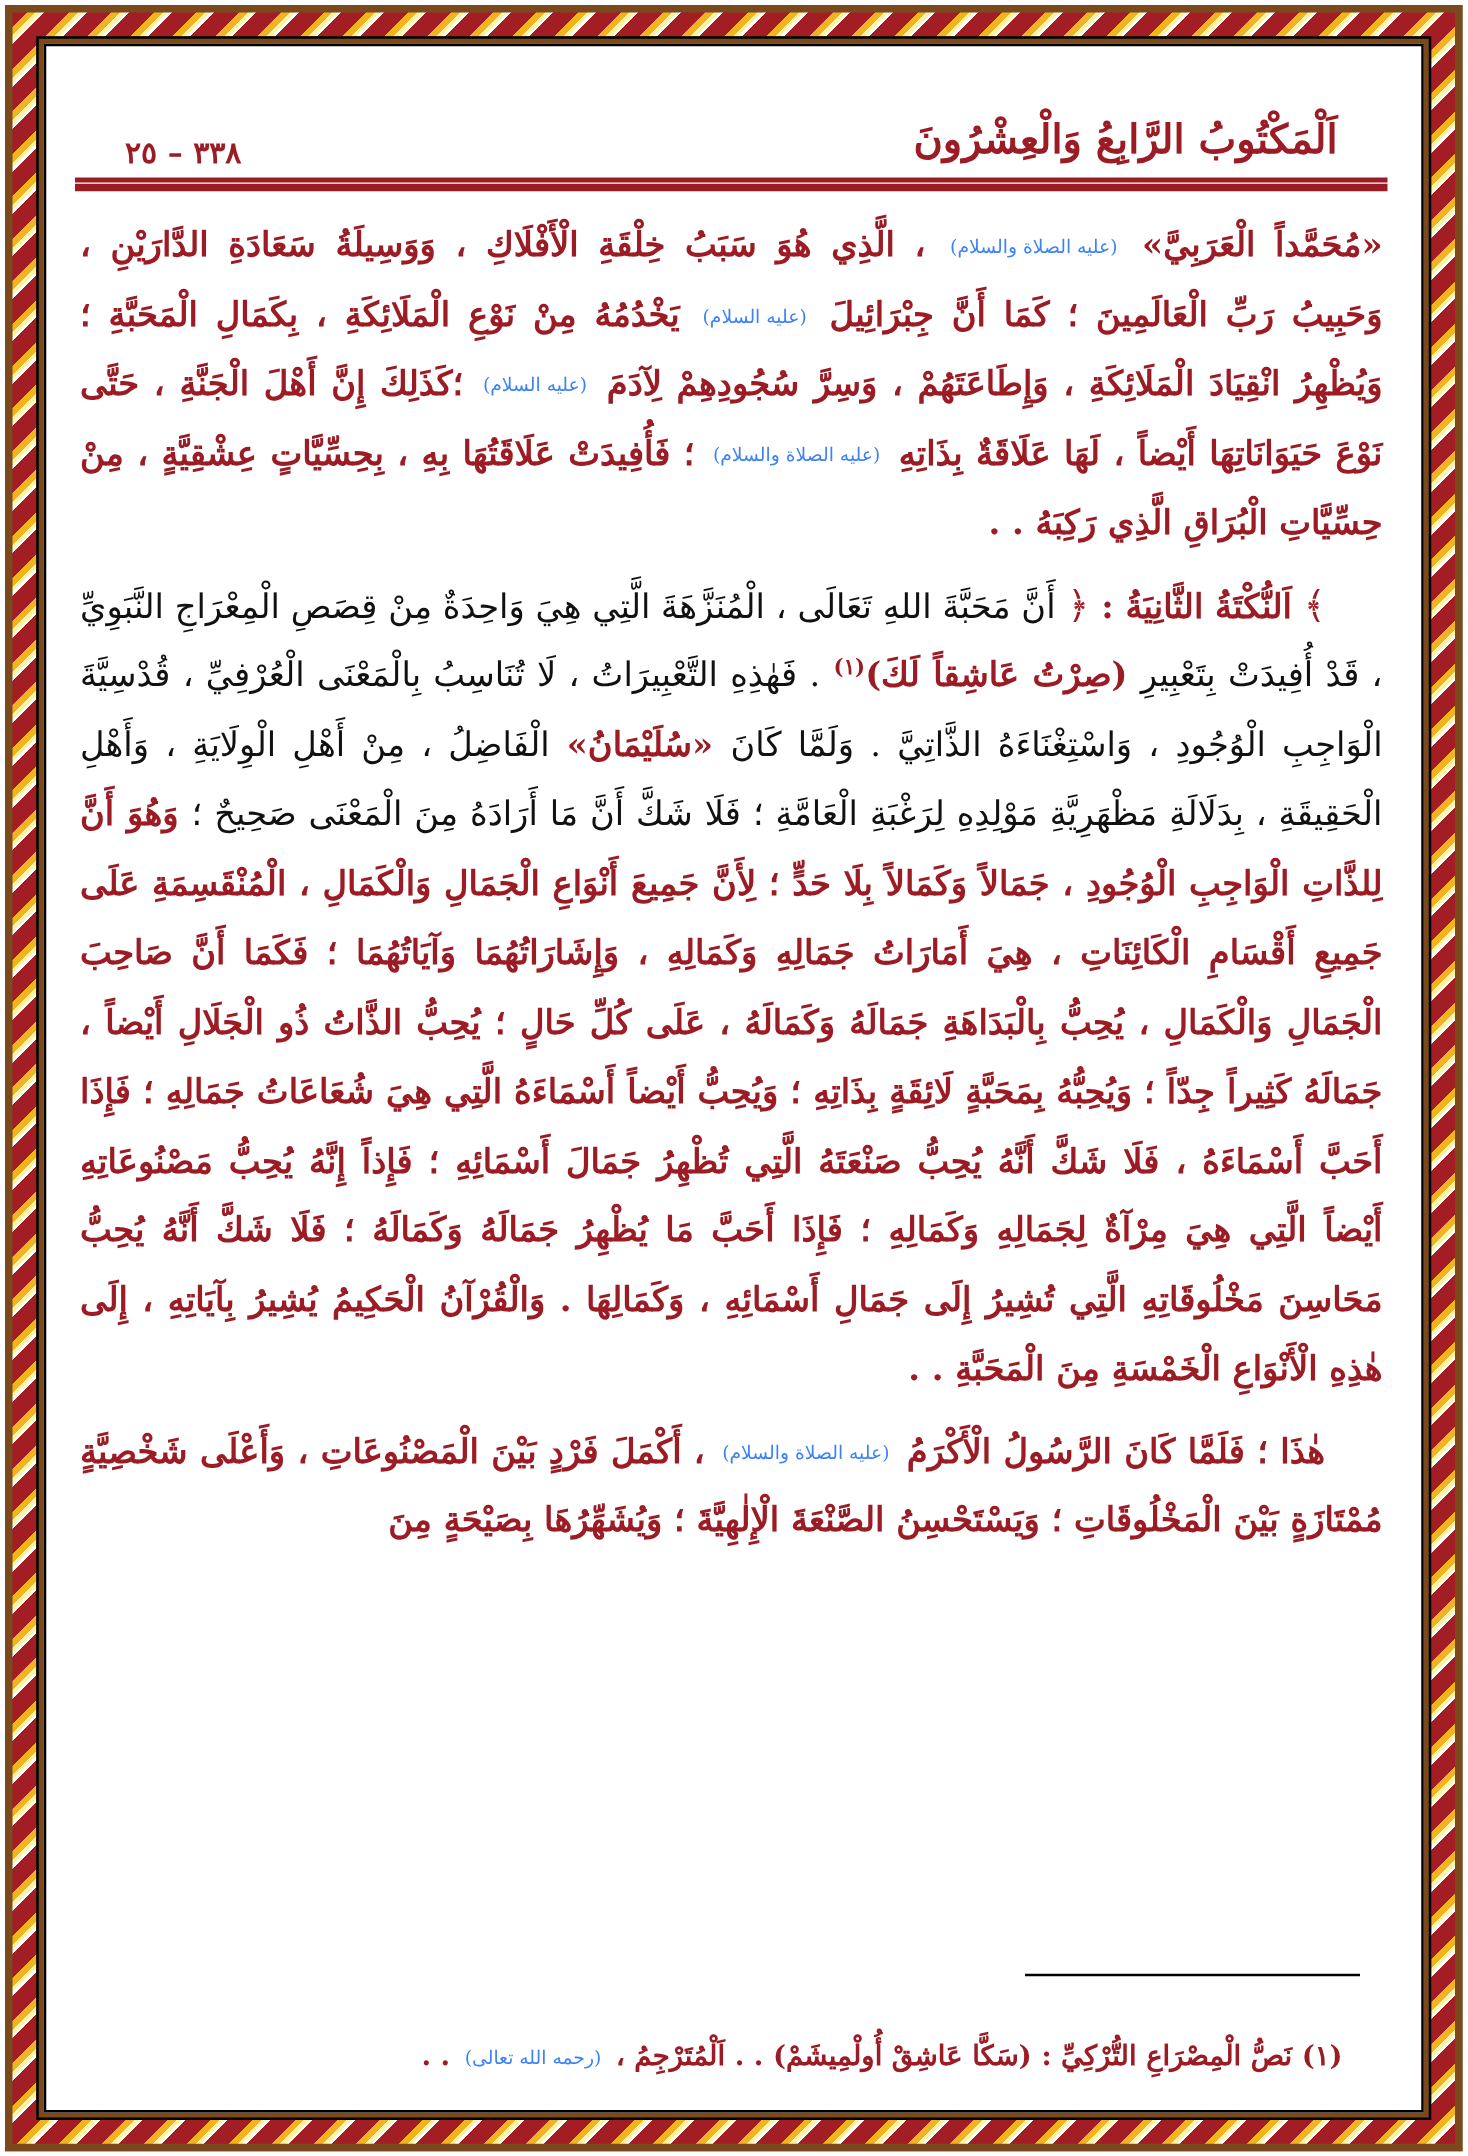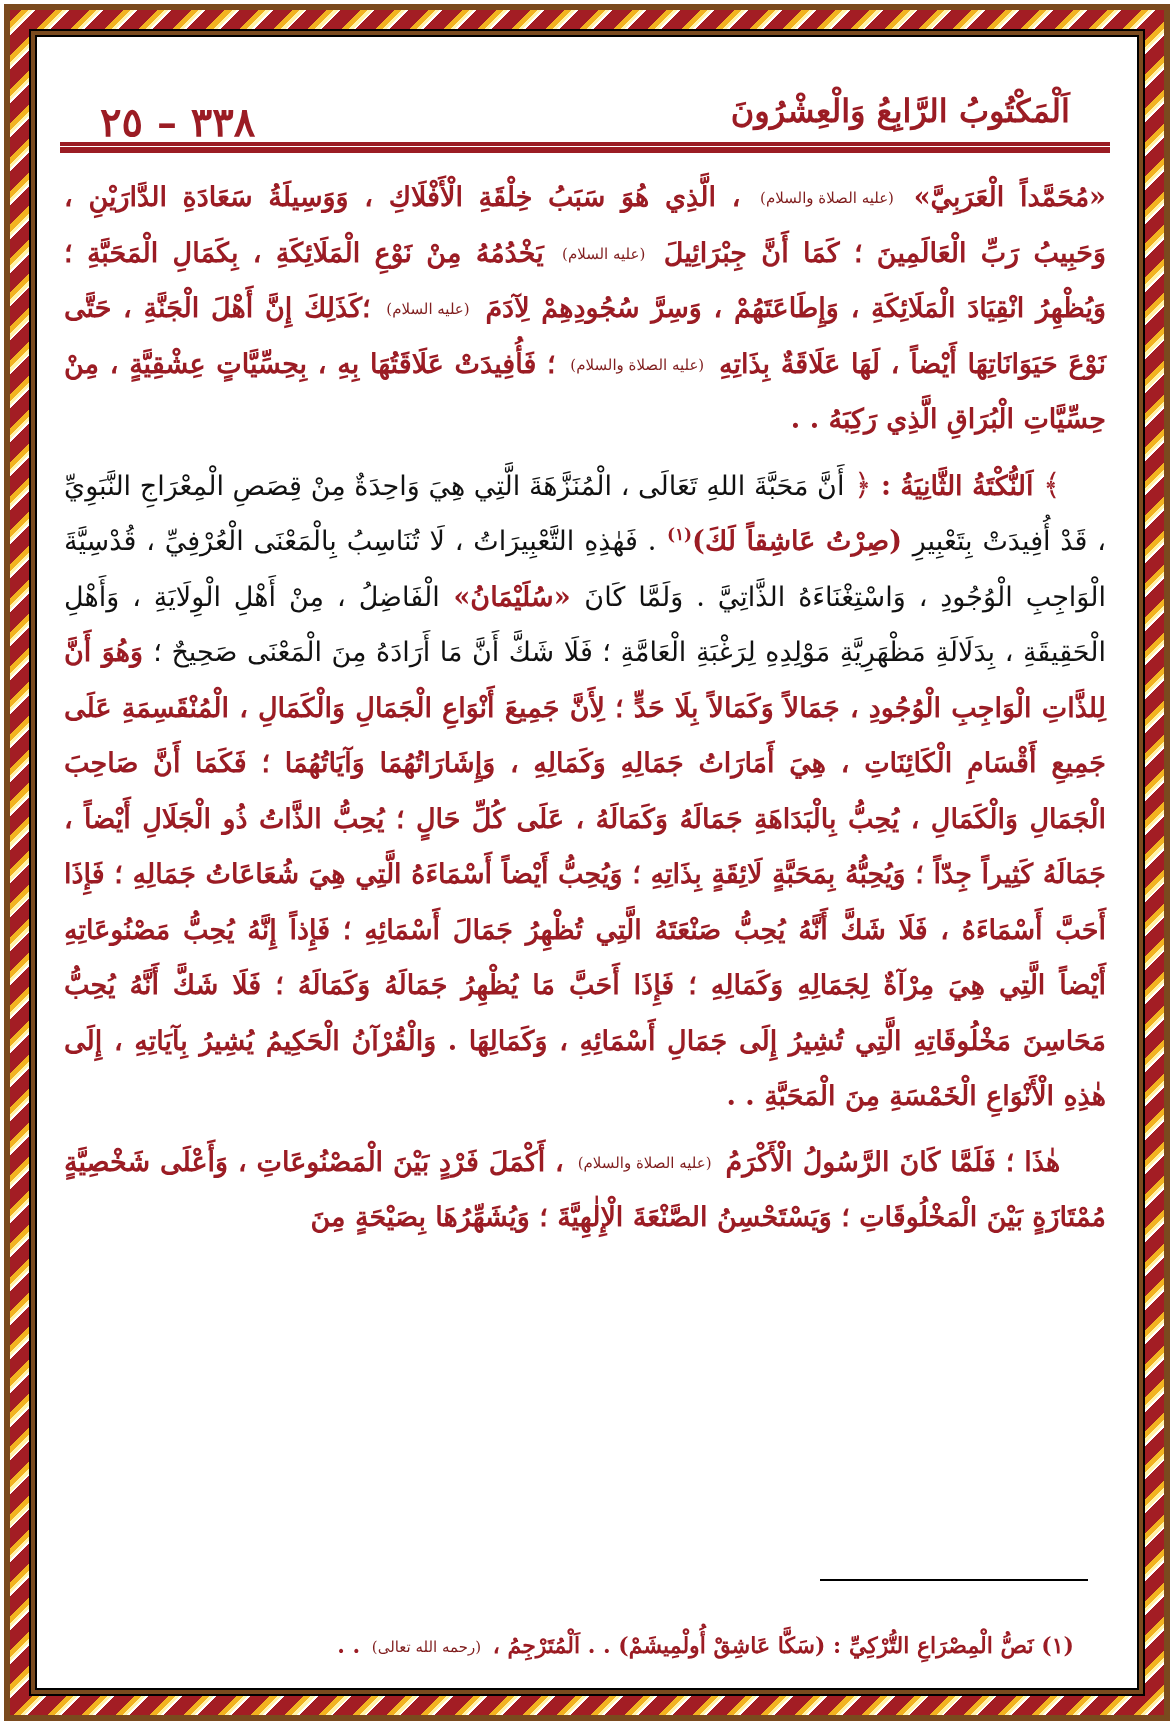--- a/index.html
+++ b/index.html
@@ -31,40 +31,40 @@
   .page {
     position: absolute; left: 60px; top: 80px; width: 1050px;
     direction: rtl;
     font-family: "DejaVu Serif", "Liberation Serif", serif;
     color: #9b1c24;
   }
   .header {
     display: flex; justify-content: space-between; align-items: center;
     height: 62px; padding: 0 40px 0 40px; box-sizing: border-box;
   }
-  .page-number { font-size: 40px; font-weight: bold; letter-spacing: 2px; margin-top: 21px; }
+  .page-number { font-size: 24px; font-weight: bold; letter-spacing: 2px; margin-top: 21px; }
   .chapter-title { font-size: 32px; font-weight: bold; text-align: center; }
   .header-rule {
     margin: 0 0 0 0; height: 11px;
     border-top: 4px solid #9b1c24; border-bottom: 6px solid #9b1c24;
     box-sizing: border-box;
   }
   .body-text {
     margin-top: 16px; padding: 0 4px;
     font-size: 27px; line-height: 55.5px; text-align: justify; text-align-last: right;
     font-weight: bold;
   }
   .para { margin: 0; }
   .para + .para { margin-top: 10px; }
   .indent { display: inline-block; width: 36px; }
   .black { color: #111111; font-weight: normal; }
   .red { color: #9b1c24; font-weight: bold; }
   .honorific {
     display: inline-block; font-size: 15px; line-height: 1; vertical-align: middle;
-    padding: 0 4px; color: #7f1d1d; font-weight: normal;
+    padding: 0 4px; color: #3b82f6; font-weight: normal;
   }
   .sup { font-size: 17px; vertical-align: super; line-height: 0; }
   .orn { color: #9b1c24; font-size: 30px; font-weight: normal; }
 
   .footnote-rule {
     position: absolute; left: 820px; width: 268px; top: 1579px; height: 0;
     border-top: 2px solid #000000;
   }
   .footnote {
     position: absolute; right: 100px; top: 1612px; direction: rtl;

